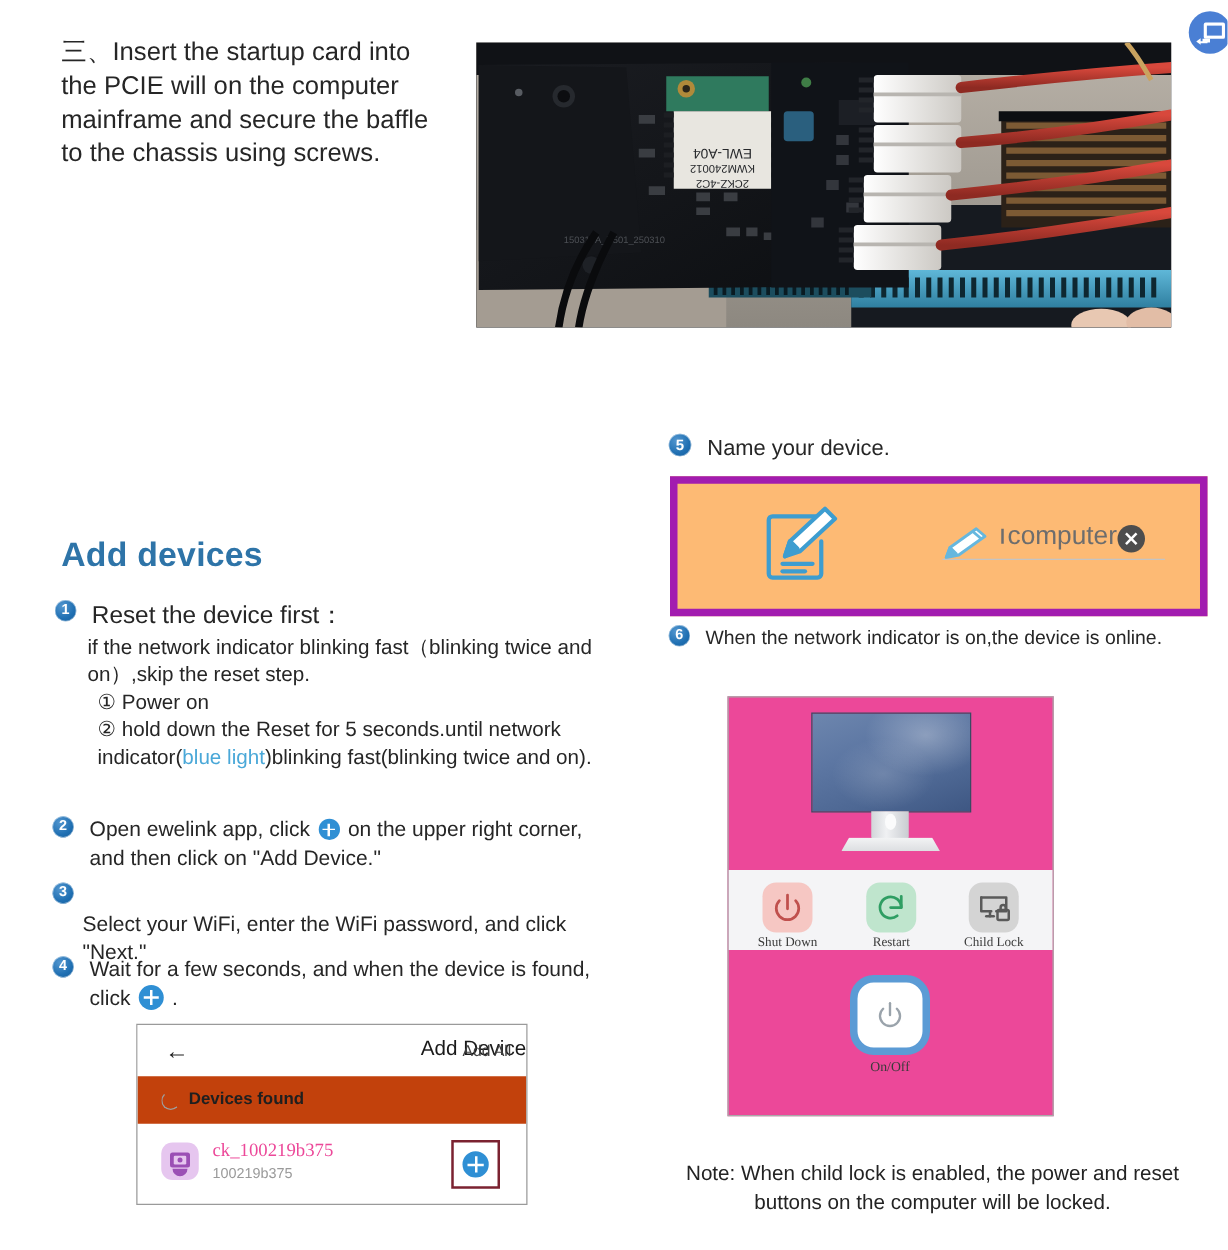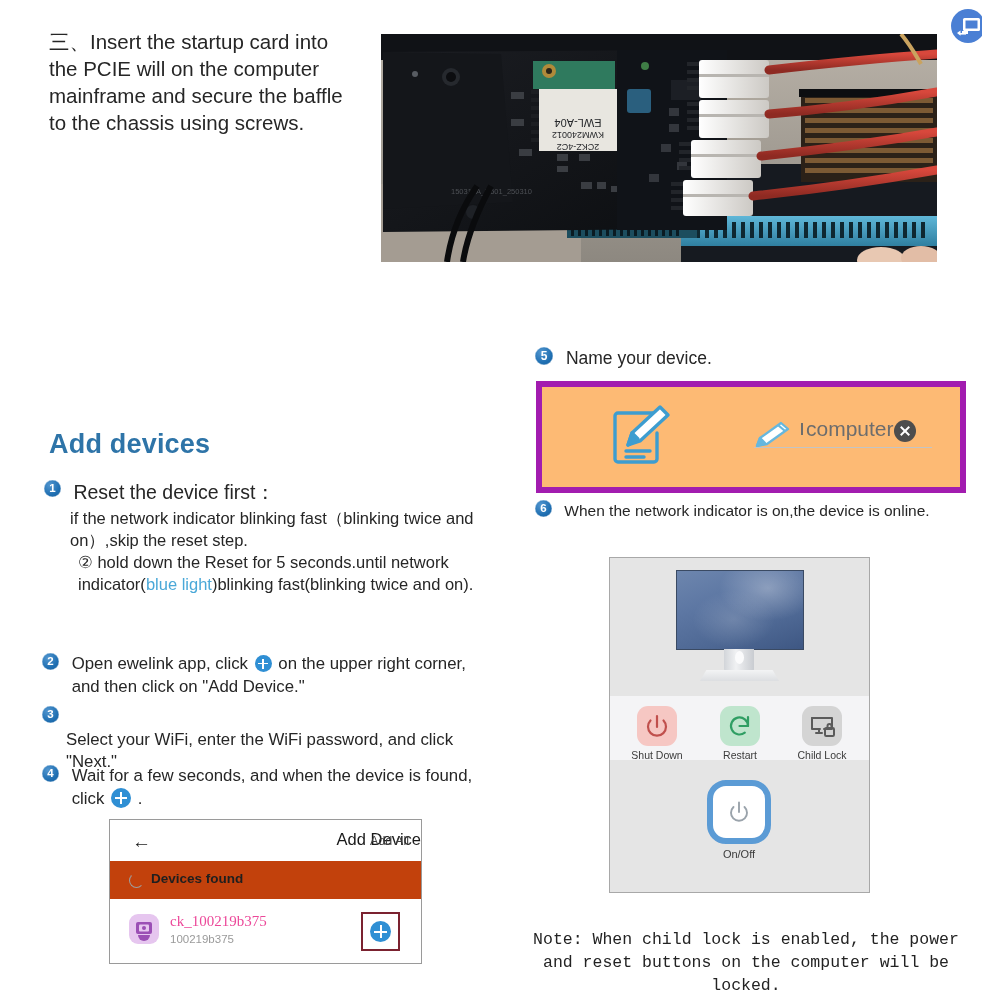--- a/index.html
+++ b/index.html
@@ -163,22 +163,22 @@
   #name-panel .clearbtn:after{ transform: rotate(-45deg); }
   #name-panel .underline {
     position:absolute; left:0px; top:30px; width:178px; height:1px; background:#c4c4c4;
   }
 
   #step6 { left: 535px; top: 500px; width: 400px; font-size:15.5px; line-height:21px;}
   #step6 .badge { width:17px; height:17px; line-height:17px; font-size:11.5px;}
 
   
   #control-panel {
-    left: 609px; top: 557px; width: 259px; height: 334px;
-    border:1px solid #a8a8a8; background:#e5e5e5;
+    left: 582px; top: 557px; width: 259px; height: 334px;
+    border:1px solid #a8a8a8; background:#ec4899;font-family:Liberation Serif, serif;
   }
   .monitor { position:absolute; left:52px; top:12px; width:155px; height:112px;}
   .mon-screen {
     position:absolute; left:14px; top:0; width:126px; height:78px;
     border:1px solid #3a4a63;
     background:
       radial-gradient(ellipse at 72% 22%, rgba(255,255,255,.30) 0%, rgba(255,255,255,0) 38%),
       radial-gradient(ellipse at 45% 62%, rgba(255,255,255,.16) 0%, rgba(255,255,255,0) 42%),
       linear-gradient(160deg, #6d86ae 0%, #5d77a3 35%, #4e6894 70%, #3e5783 100%);
   }
@@ -217,21 +217,21 @@
     border:6px solid #5b9bd5; box-sizing:border-box;
     display:flex; align-items:center; justify-content:center;
   }
   .onoff-lab {
     position:absolute; top:68px; left:-18px; width:100px; text-align:center;
     font-size:11px; color:#3b3b3b;
   }
 
   #note {
     left: 520px; top: 928px; width: 452px; text-align:center;
-    font-size:16.5px; line-height:23px; color:#232323;font-family:Liberation Mono, monospace;
+    font-size:16.5px; line-height:23px; color:#232323;
   }
 </style>
 </head>
 <body>
 
 <div class="abs" id="top-badge">
   <svg width="34" height="34" viewBox="0 0 34 34">
     <rect x="12" y="9" width="17" height="13" rx="1.5" fill="#ffffff"></rect>
     <rect x="14.5" y="11.5" width="12" height="8" fill="#4a7fd4"></rect>
     <path d="M11 22 h6 v3 h-6z" fill="#ffffff"></path>
@@ -456,20 +456,21 @@
 
 <div class="abs" id="add-devices-heading">Add devices</div>
 
 <div class="step" id="step1">
   <div class="head">
     <span class="badge">1</span>
     <span class="steptext" style="margin-left:7px;">Reset the device first：</span>
   </div>
   <div class="sub">
     <div>if the network indicator blinking fast（blinking twice and on）,skip the reset step.</div>
+    <div style="margin-left:8px;">① Power on</div>
     <div style="margin-left:8px;">
       <span>② hold down the Reset for 5 seconds.until network indicator(</span><span class="lite">blue light</span><span>)blinking fast(blinking twice and on).</span>
     </div>
   </div>
 </div>
 
 <div class="step" id="step2">
   <span class="badge">2</span>
   <span class="steptext" style="margin-left:8px; width:408px;">
     <span>Open ewelink app, click</span>

